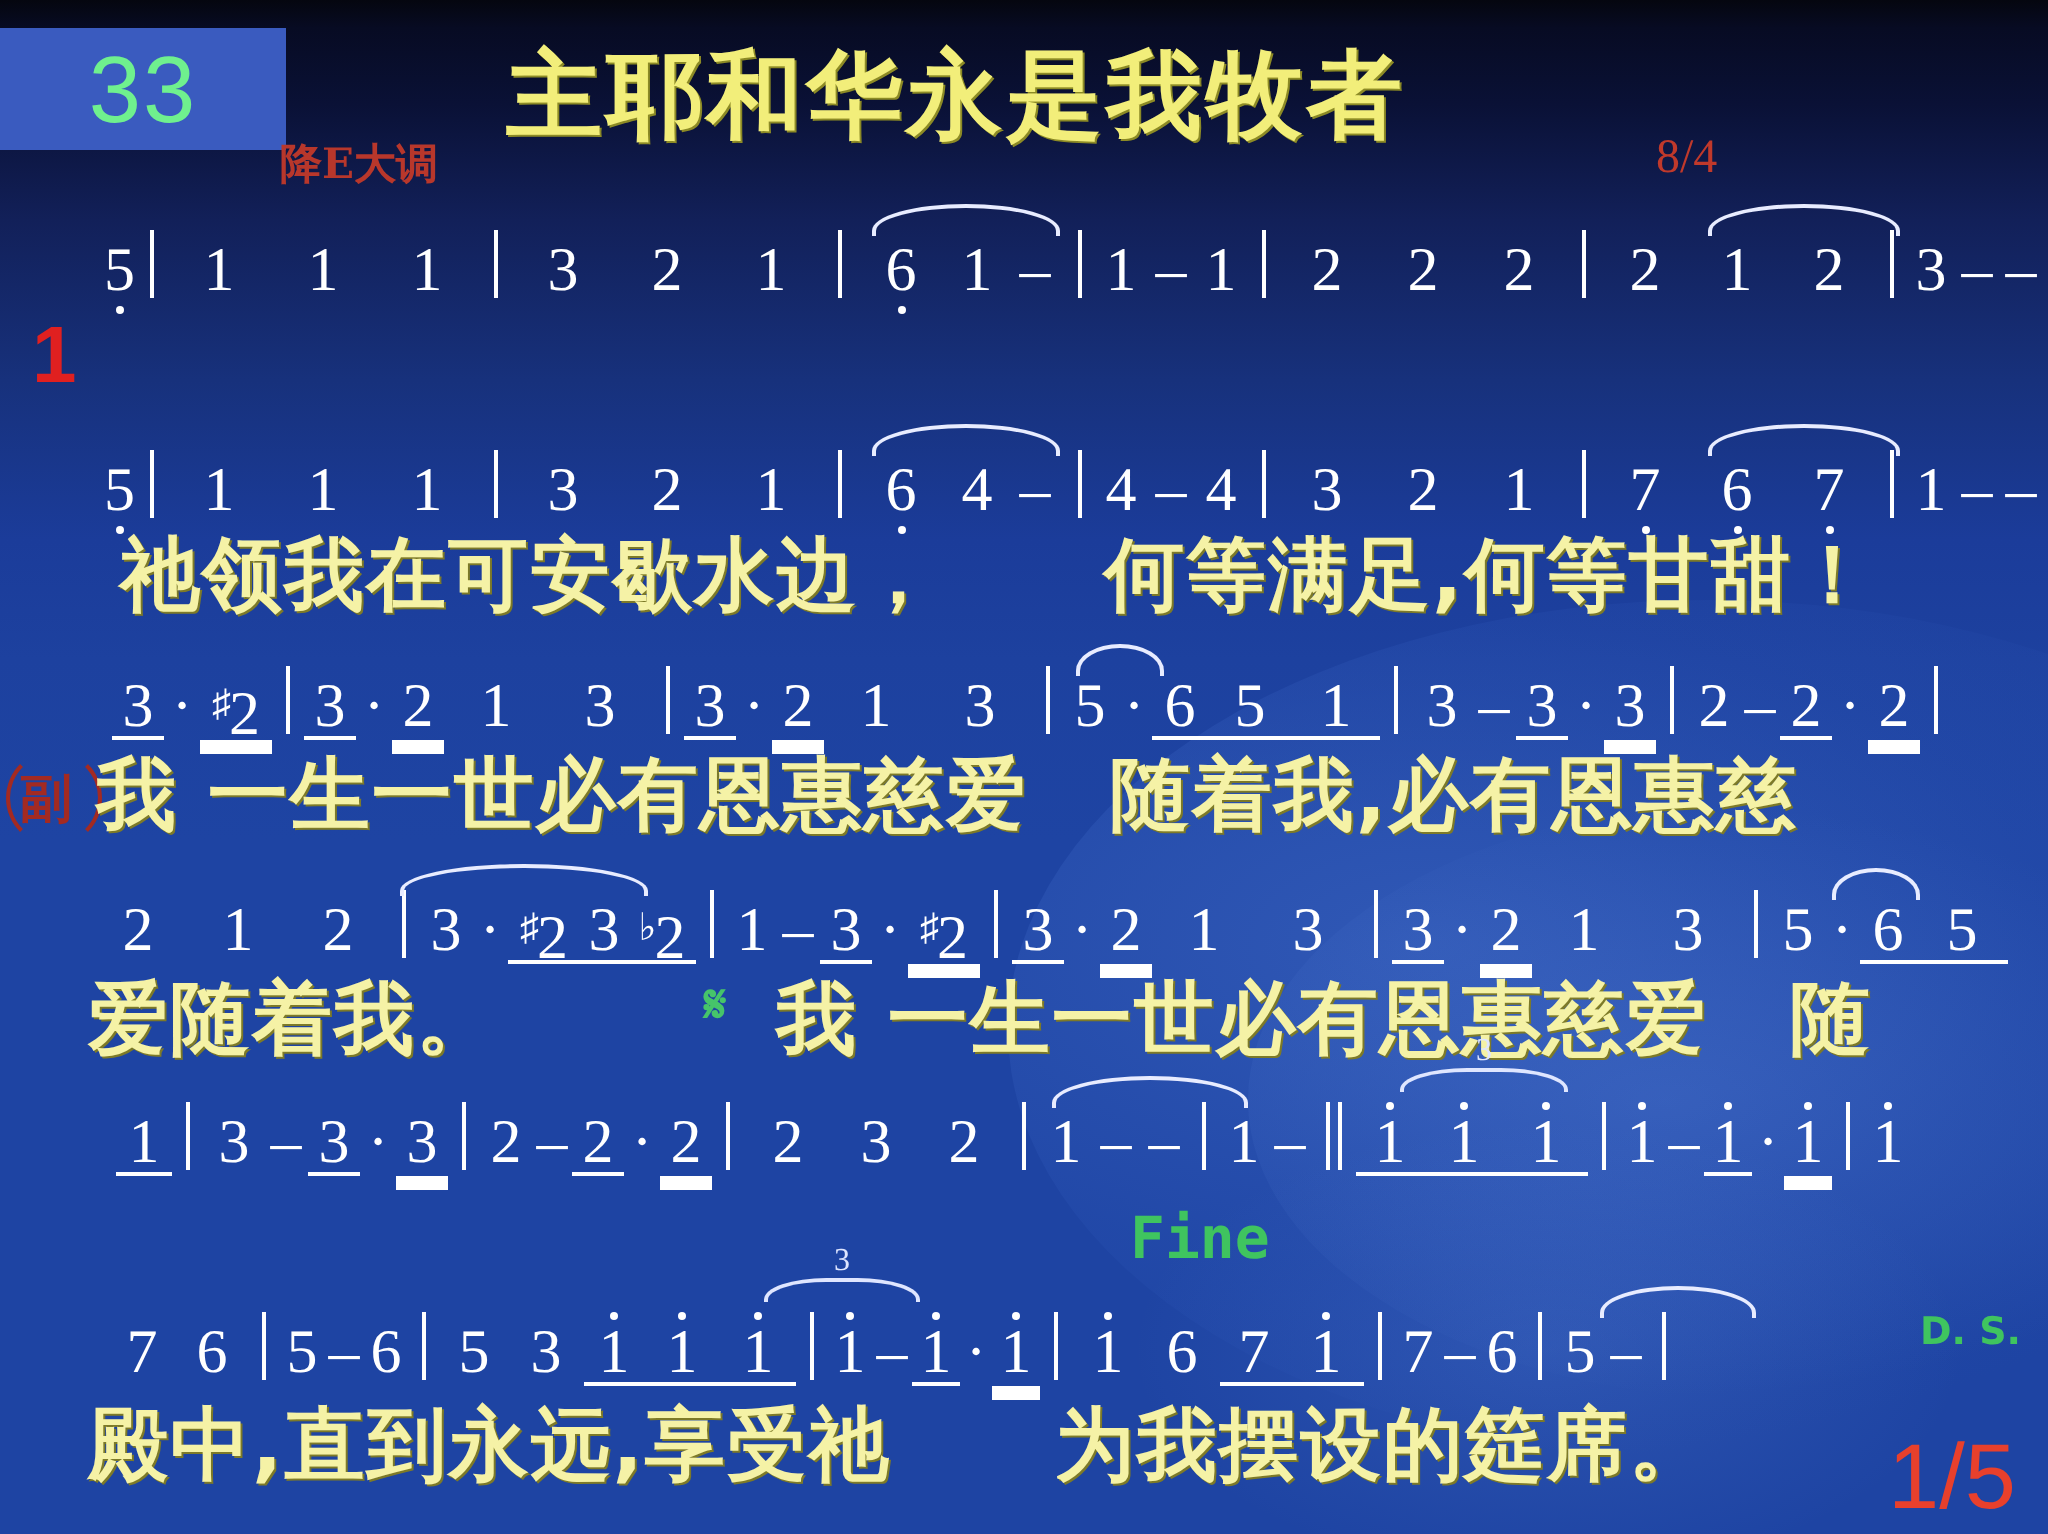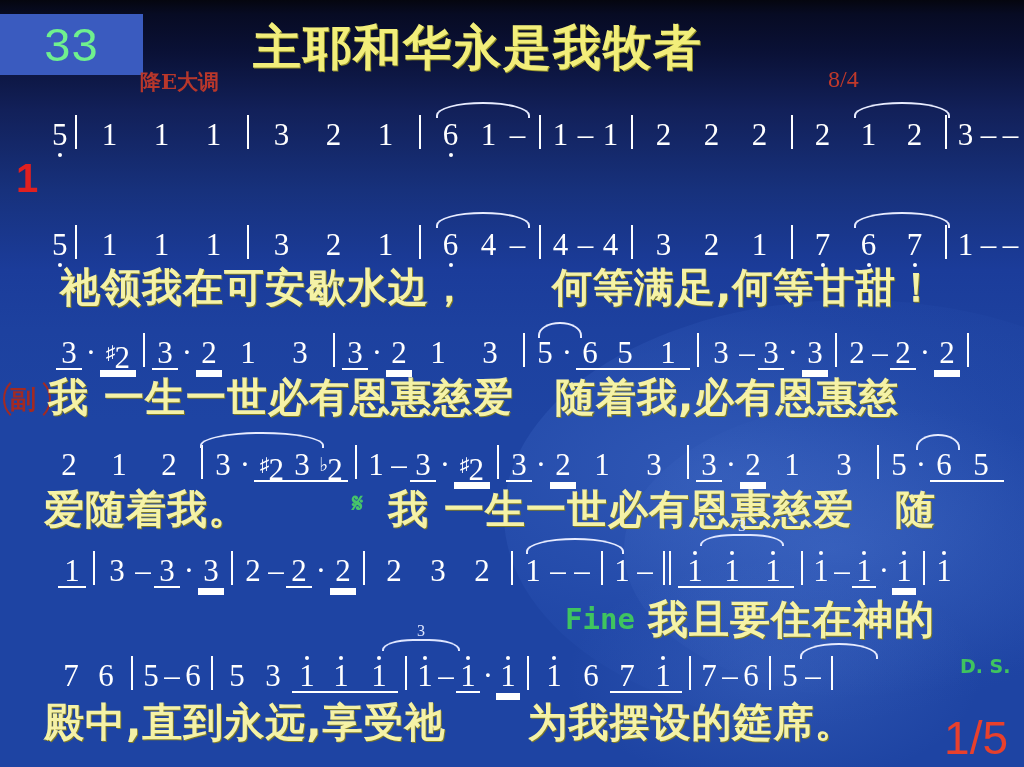--- a/index.html
+++ b/index.html
@@ -528,21 +528,20 @@
       <span class="n dot-high" style="width:24px">1</span>
     </div>
     <div class="tie" style="left:526px; top:-2px; width:98px;"></div>
     <div class="triplet" style="left:700px; top:-6px; width:84px;">
       <span>3</span>
     </div>
   </div>
 
   <div class="lyrics" style="top:592px;">
     <span class="fine" style="left:565px; top:10px;">Fine</span>
-    <span style="position:absolute; left:648px; top:0;">我且要住在神的</span>
   </div>
 
   <div class="notation" style="top:645px;">
     <div class="inner" style="left:54px;">
       <span class="n" style="width:34px">7</span>
       <span class="n" style="width:36px">6</span>
       <span class="bar"></span>
       <span class="n" style="width:22px">5</span>
       <span class="n" style="width:20px">–</span>
       <span class="n" style="width:22px">6</span>

